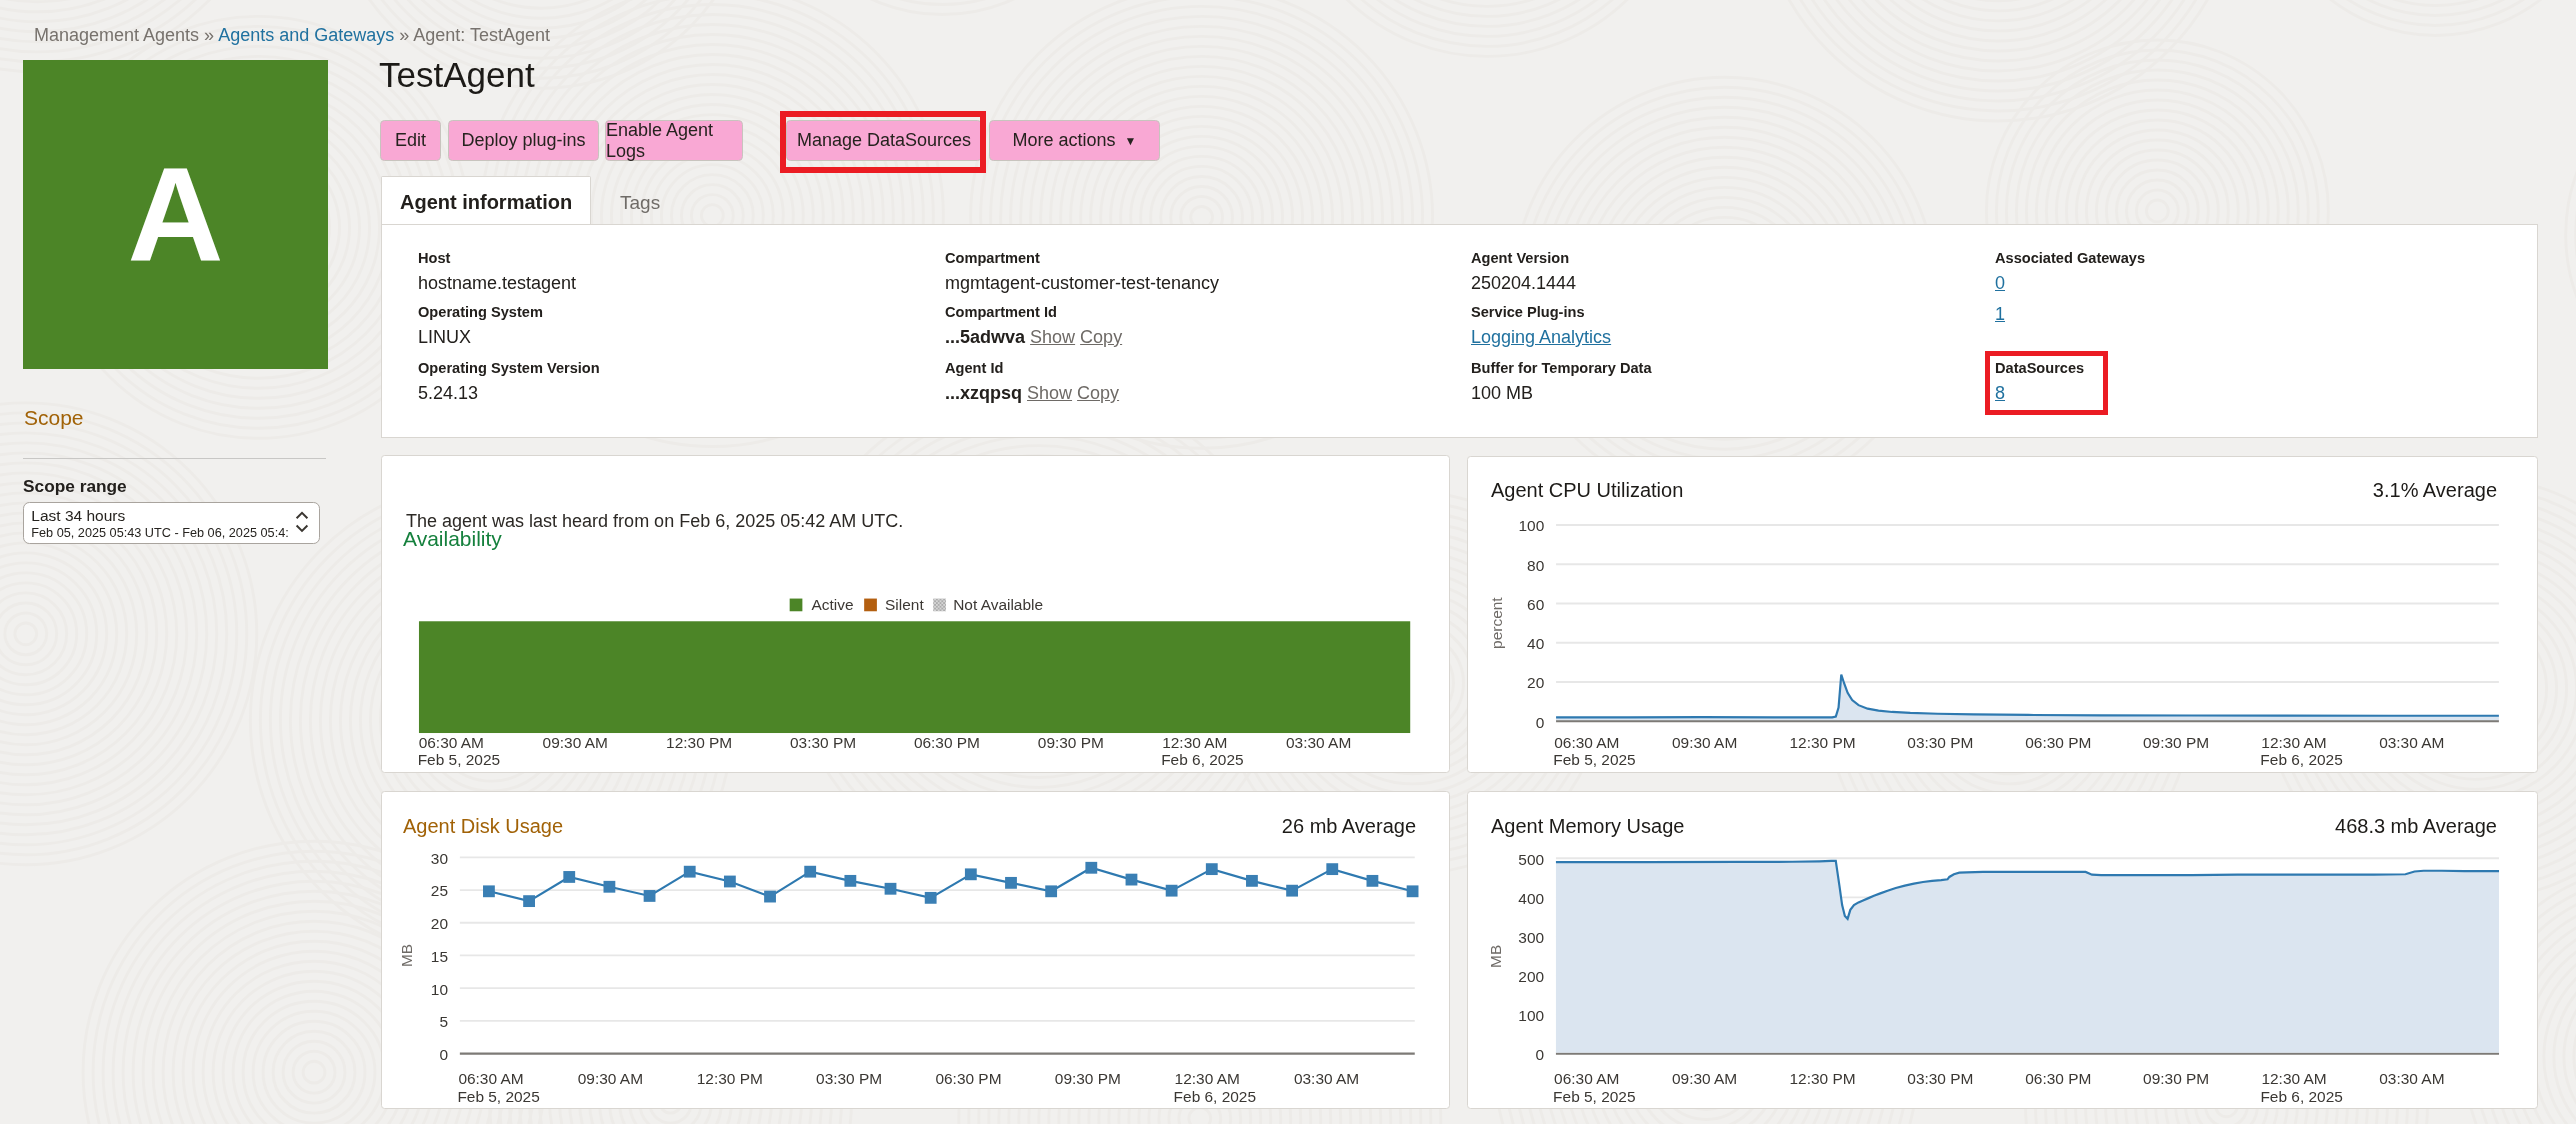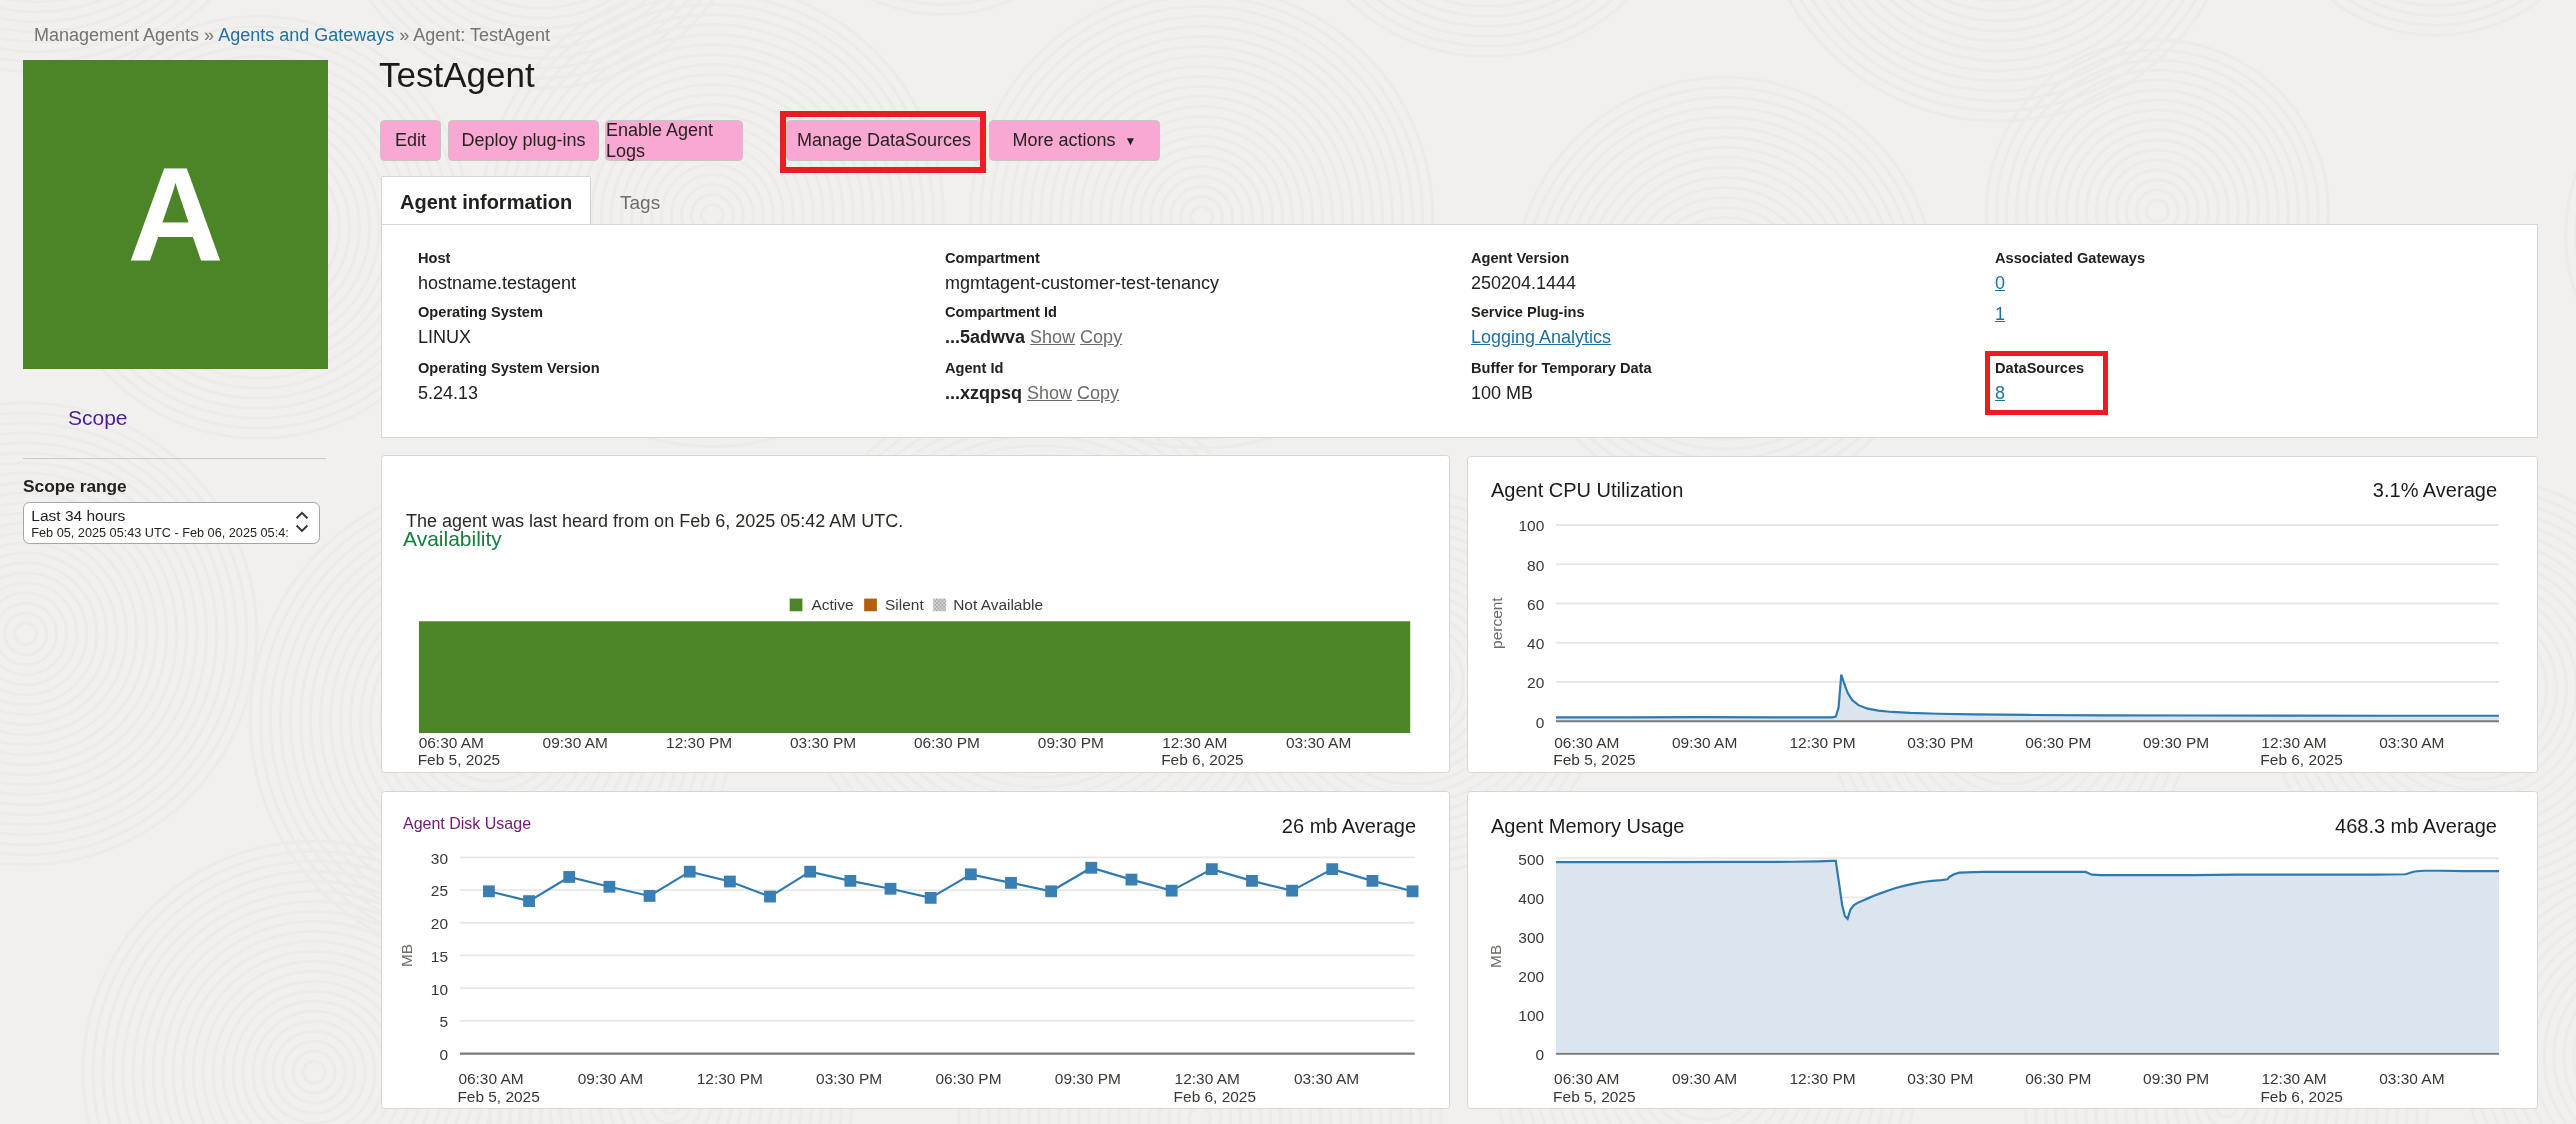--- a/index.html
+++ b/index.html
@@ -654,21 +654,21 @@
       <circle cx="3515" cy="1176" r="210"></circle>
       <circle cx="3515" cy="1176" r="221"></circle>
       <circle cx="3515" cy="1176" r="232"></circle>
     </g>
   </svg>
 
 <div class="abs" style="left:34px;top:24.6px;font-size:18px;color:#77726d;">Management Agents » <a style="text-decoration:none;">Agents and Gateways</a> » Agent: TestAgent</div>
 
 <div class="abs" style="left:23px;top:60px;width:305px;height:309px;background:#4c8527;color:#fff;display:flex;align-items:center;justify-content:center;font-size:133px;font-weight:bold;">A</div>
 
-<div class="abs" style="left:24px;top:406px;font-size:21px;color:#4c1d95;margin-left:44px;">Scope</div>
+<div class="abs" style="left:24px;top:406px;font-size:21px;color:#a16207;">Scope</div>
 <div class="abs" style="left:23px;top:458px;width:303px;height:0.9px;background:#c8c7c5;"></div>
 <div class="abs" style="left:23px;top:476px;font-size:17.3px;font-weight:bold;color:#23201d;">Scope range</div>
 <div class="abs" style="left:23px;top:502px;width:297px;height:42px;background:#fff;border:1.8px solid #a9a49e;border-radius:6.4px;">
   <div style="position:absolute;left:7.3px;top:3.6px;font-size:15.5px;color:#26231f;">Last 34 hours</div>
   <div style="position:absolute;left:7.3px;top:23px;font-size:12.7px;color:#26231f;white-space:nowrap;width:268px;overflow:hidden;">Feb 05, 2025 05:43 UTC - Feb 06, 2025 05:4:</div>
   <svg width="18" height="25.5" viewBox="0 0 20 28" style="position:absolute;right:8.2px;top:7.3px">
       <path d="M4 9 L10 3 L16 9" fill="none" stroke="#3a3631" stroke-width="2.2"></path>
       <path d="M4 17 L10 23 L16 17" fill="none" stroke="#3a3631" stroke-width="2.2"></path>
     </svg>
 </div>
@@ -796,21 +796,21 @@
     <text x="260.6" y="321" text-anchor="middle" font-size="17" fill="#3a3733">09:30 AM</text>
     <text x="390.4" y="321" text-anchor="middle" font-size="17" fill="#3a3733">12:30 PM</text>
     <text x="520.1" y="321" text-anchor="middle" font-size="17" fill="#3a3733">03:30 PM</text>
     <text x="649.9" y="321" text-anchor="middle" font-size="17" fill="#3a3733">06:30 PM</text>
     <text x="779.6" y="321" text-anchor="middle" font-size="17" fill="#3a3733">09:30 PM</text>
     <text x="909.4" y="321" text-anchor="middle" font-size="17" fill="#3a3733">12:30 AM</text>
     <text x="872.4" y="340" text-anchor="start" font-size="17" fill="#3a3733">Feb 6, 2025</text>
     <text x="1039.1" y="321" text-anchor="middle" font-size="17" fill="#3a3733">03:30 AM</text>
   </svg>
 
-<div class="abs" style="left:403px;top:815px;font-size:16px;color:#701a75;">Agent Disk Usage</div>
+<div class="abs" style="left:403px;top:815px;font-size:20px;color:#a16207;">Agent Disk Usage</div>
 <div class="abs" style="right:1160px;top:815px;font-size:20px;color:#1d1b18;">26 mb Average</div>
 <svg class="abs" style="left:381px;top:791px;" width="1069" height="318" viewBox="0 0 1175 350">
     <line x1="86" y1="73.0" x2="1137" y2="73.0" stroke="#e7e7e7" stroke-width="2"></line>
     <line x1="86" y1="109.0" x2="1137" y2="109.0" stroke="#e7e7e7" stroke-width="2"></line>
     <line x1="86" y1="145.0" x2="1137" y2="145.0" stroke="#e7e7e7" stroke-width="2"></line>
     <line x1="86" y1="181.0" x2="1137" y2="181.0" stroke="#e7e7e7" stroke-width="2"></line>
     <line x1="86" y1="217.0" x2="1137" y2="217.0" stroke="#e7e7e7" stroke-width="2"></line>
     <line x1="86" y1="253.0" x2="1137" y2="253.0" stroke="#e7e7e7" stroke-width="2"></line>
     <line x1="86" y1="289" x2="1137" y2="289" stroke="#7d7a76" stroke-width="2.5"></line>
     <text x="73" y="80.0" text-anchor="end" font-size="17" fill="#3a3733">30</text>

